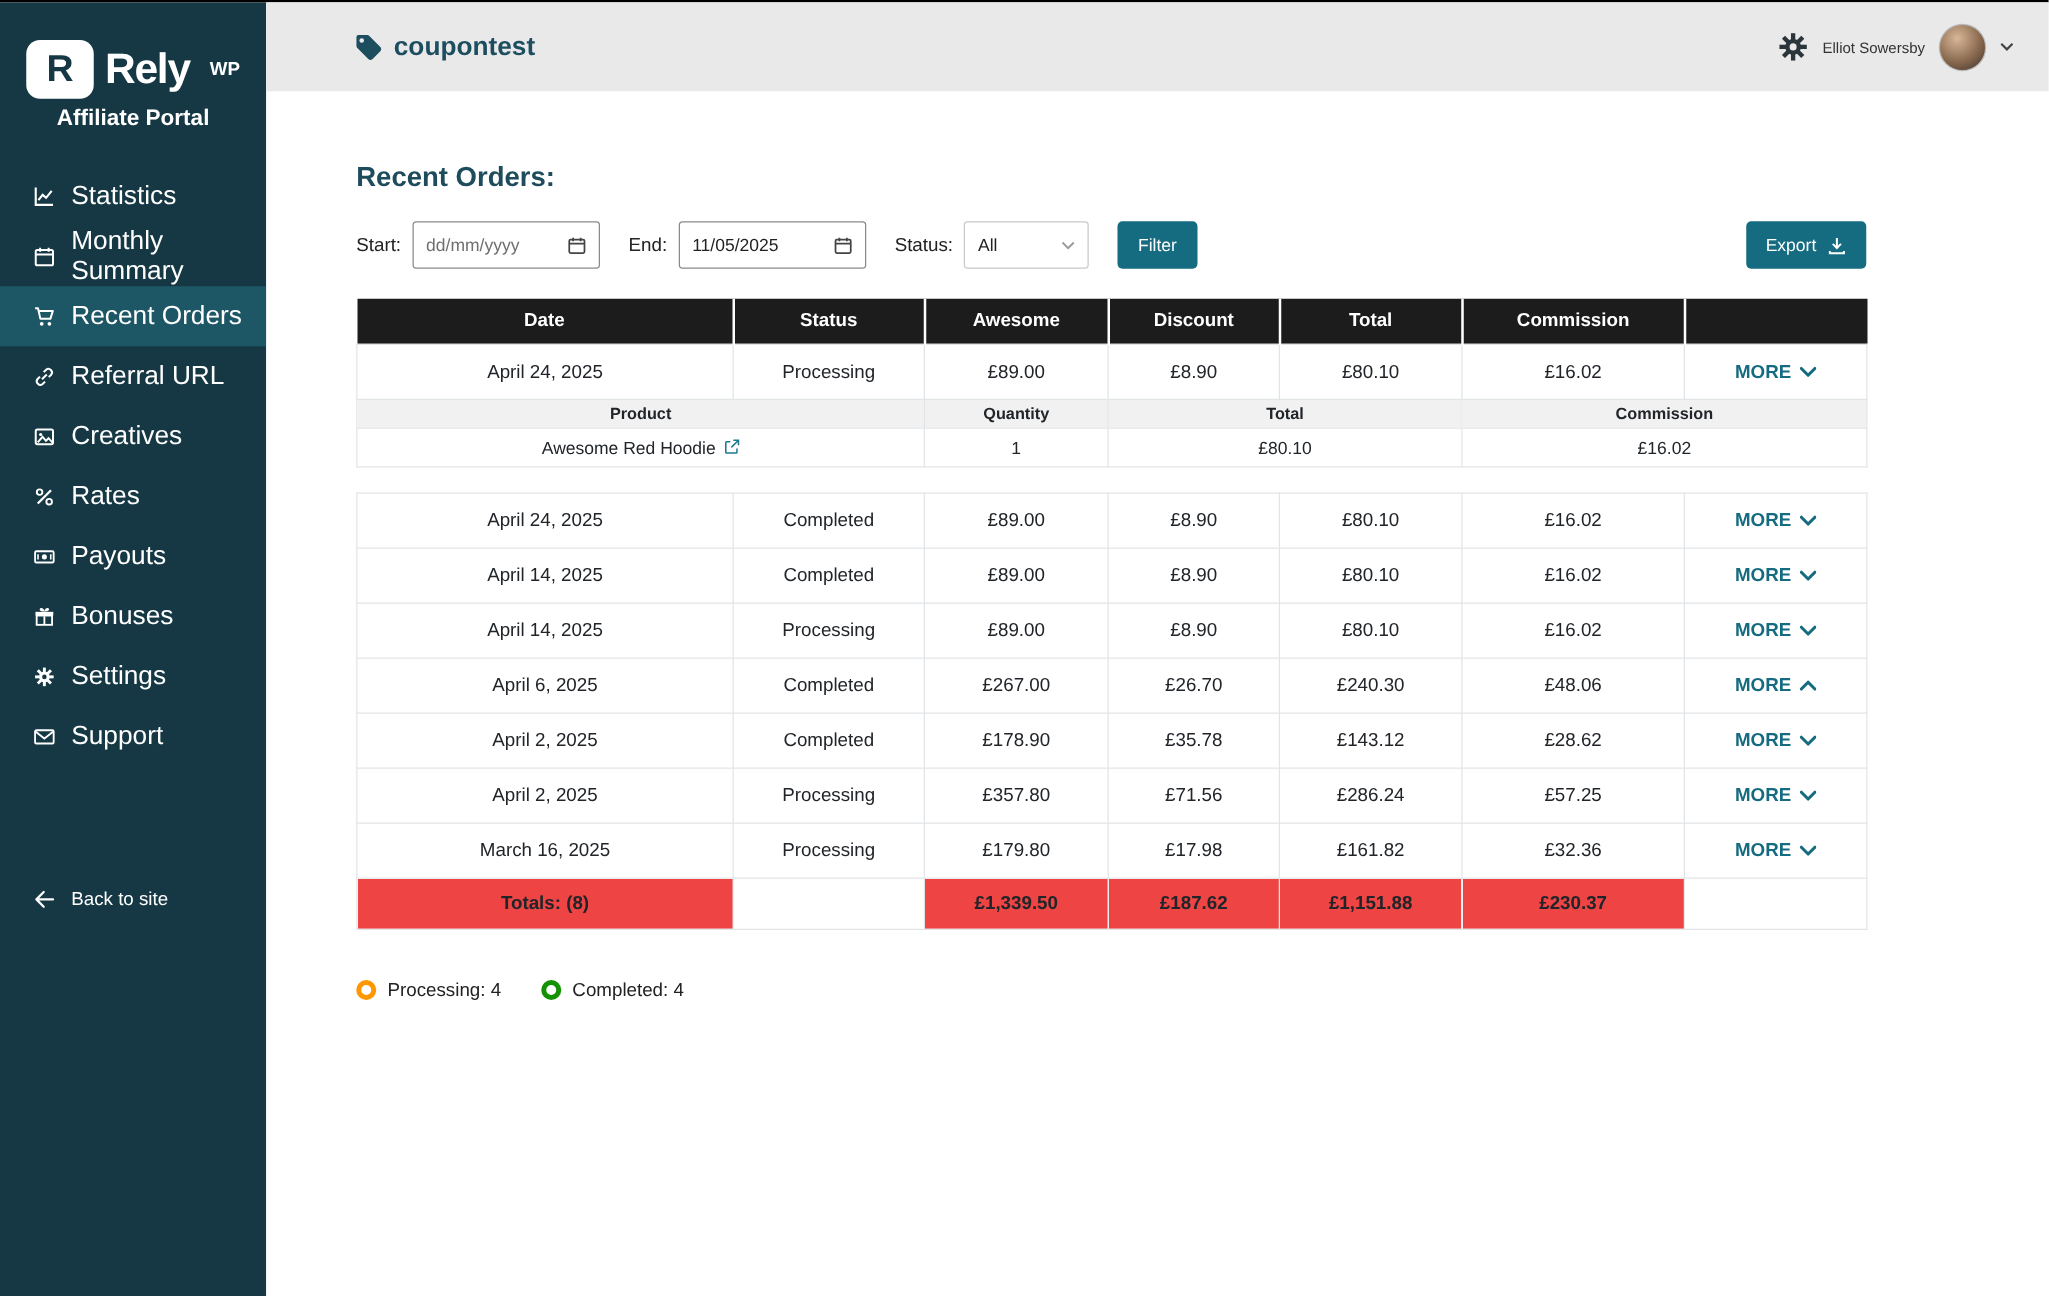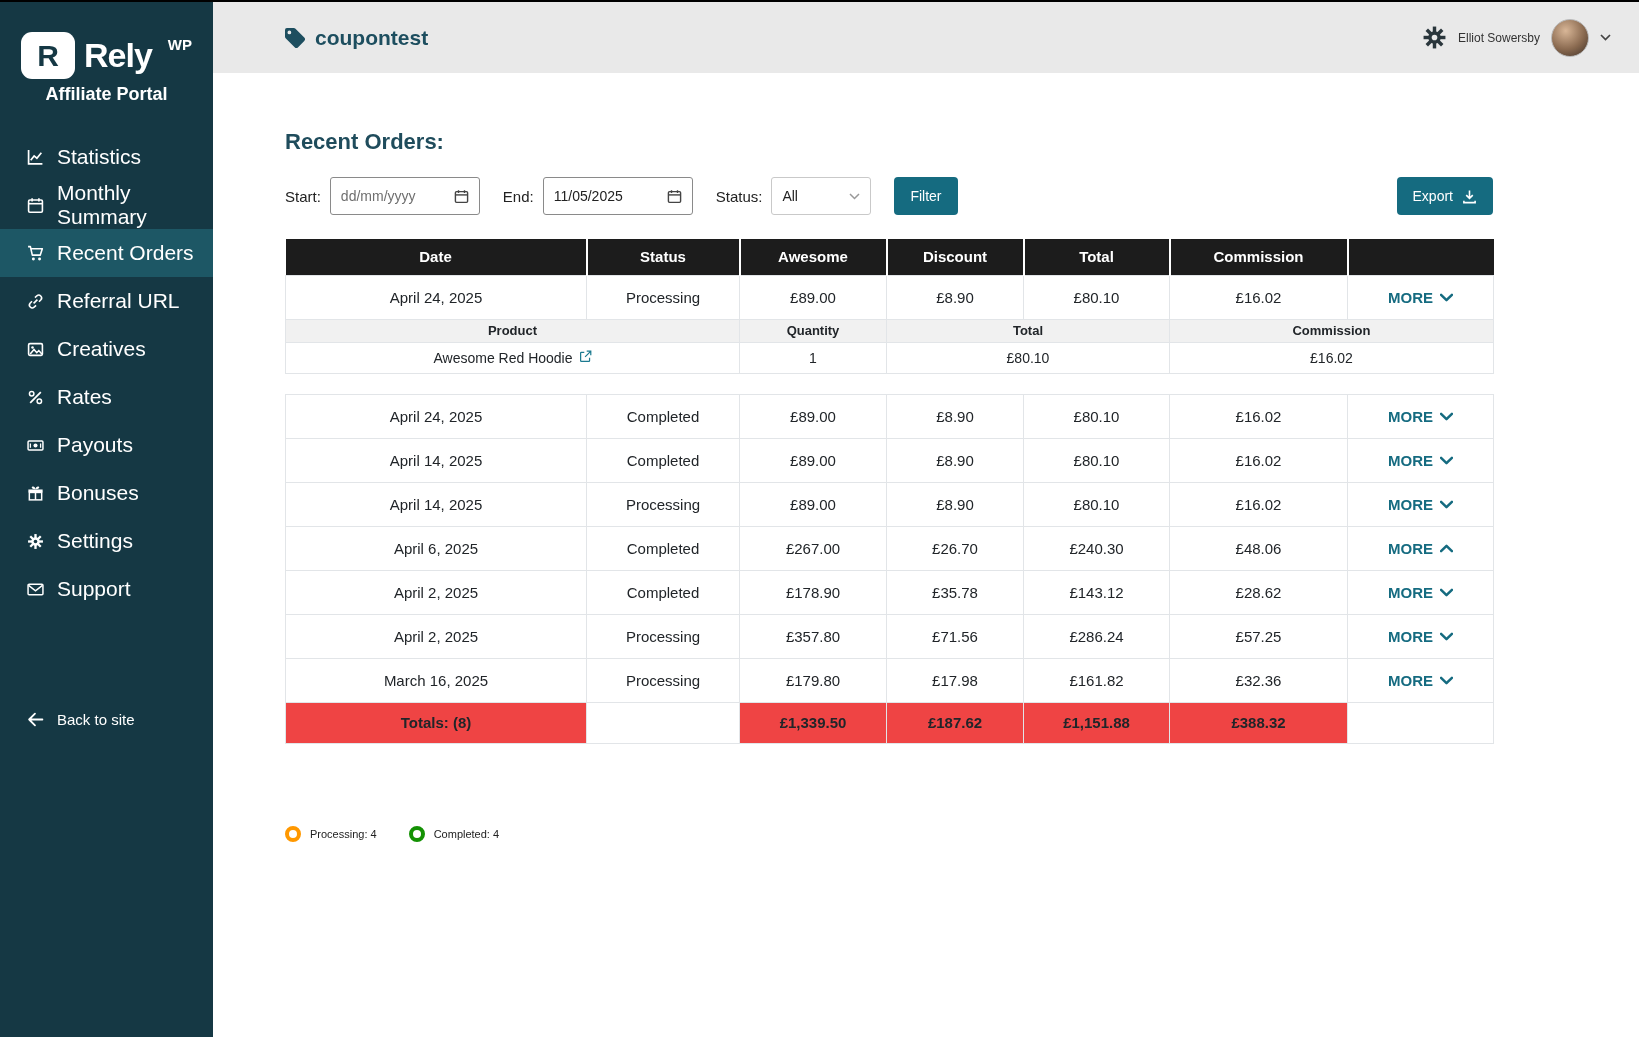--- a/index.html
+++ b/index.html
@@ -5,21 +5,21 @@
   *{box-sizing:border-box;margin:0;padding:0}
   html,body{width:1639px;height:1037px}
   body{font-family:"Liberation Sans",sans-serif;overflow:hidden;background:#fff}
   .topline{height:2px;background:#000}
   .app{display:flex;height:1035px}
 
   
   .sidebar{width:213px;background:#153844;color:#fff;flex-shrink:0;display:flex;flex-direction:column}
   .logo-row{display:flex;align-items:center;justify-content:center;gap:9px;margin-top:30px}
   .logo-mark{width:54px;height:47px;background:#fff;border-radius:11px;display:flex;align-items:center;justify-content:center;font-weight:bold;font-size:30px;color:#153844}
-  .logo-text{display:flex;align-items:flex-start}
+  .logo-text{display:flex;align-items:center}
   .brand{font-size:34px;font-weight:bold;letter-spacing:-1px}
   .brand-suffix{font-size:15px;font-weight:bold;margin-left:16px}
   .portal-title{text-align:center;font-size:18px;font-weight:bold;margin-top:5px}
   .nav{margin-top:28px}
   .nav-item{display:flex;align-items:center;gap:13px;height:48px;padding-left:27px;font-size:21px;cursor:pointer}
   .nav-item.active{background:#1d5765}
   .nav-icon{width:17px;height:17px;display:inline-flex;align-items:center;justify-content:center;flex-shrink:0}
   .back-link{display:flex;align-items:center;gap:13px;padding-left:27px;margin-top:82px;font-size:15px;height:48px;cursor:pointer}
 
   
@@ -48,27 +48,27 @@
 
   
   table.orders{width:1208px;border-collapse:collapse;table-layout:fixed;font-size:15px;color:#212529}
   .orders thead th{background:#1c1c1c;color:#fff;font-weight:bold;height:36px;border-right:2px solid #fff;font-size:15px;text-align:center}
   .orders thead th:last-child{border-right:none}
   .orders td{border:1px solid #e2e5e8;text-align:center;height:44px;overflow:hidden}
   .more-cell{color:#156b80;font-weight:bold;cursor:pointer}
   .more-inner{display:inline-flex;align-items:center;gap:7px}
   .detail-head td{background:#f1f1f1;font-size:13px;font-weight:bold;height:23px}
   .detail-row td{height:31px;font-size:14px}
-  .product-link{display:inline-flex;align-items:flex-start;gap:6px;cursor:pointer}
+  .product-link{display:inline-flex;align-items:center;gap:6px;cursor:pointer}
   .spacer-row td{border:none;height:21px}
   .totals-row td{background:#ef4444;font-weight:bold;height:41px}
   .totals-row td.plain{background:#fff;font-weight:normal}
 
   
-  .legend{display:flex;align-items:center;gap:32px;margin-top:82px;font-size:11px;color:#222}
+  .legend{display:flex;align-items:center;gap:32px;margin-top:40px;font-size:15px;color:#222}
   .legend-item{display:flex;align-items:center;gap:9px}
   .dot{width:16px;height:16px;border-radius:50%;border:4.5px solid #f90;background:#fff}
 </style>
 </head>
 <body>
 
 <div class="topline"></div>
 
 <div class="app">
 
@@ -452,21 +452,21 @@
                     </svg>
                   </span>
                 </span></td>
             </tr>
             <tr class="totals-row">
               <td>Totals: (8)</td>
               <td class="plain"></td>
               <td>£1,339.50</td>
               <td>£187.62</td>
               <td>£1,151.88</td>
-              <td>£388.32</td>
+              <td>£230.37</td>
               <td class="plain"></td>
             </tr>
           </tbody>
       </table>
 
       <div class="legend" id="legend">
           <div class="legend-item">
             <span class="dot" style="border-color: rgb(255, 152, 0);"></span>
             <span>Processing: 4</span>
           </div>

